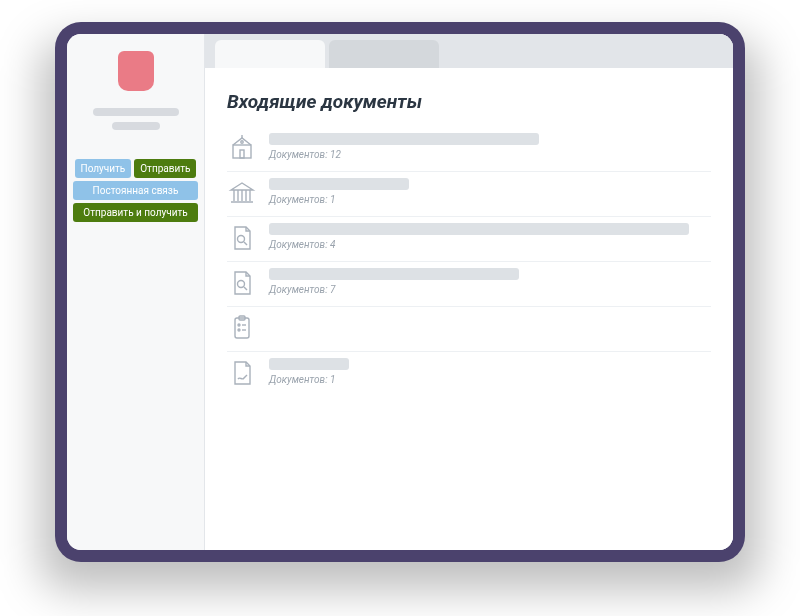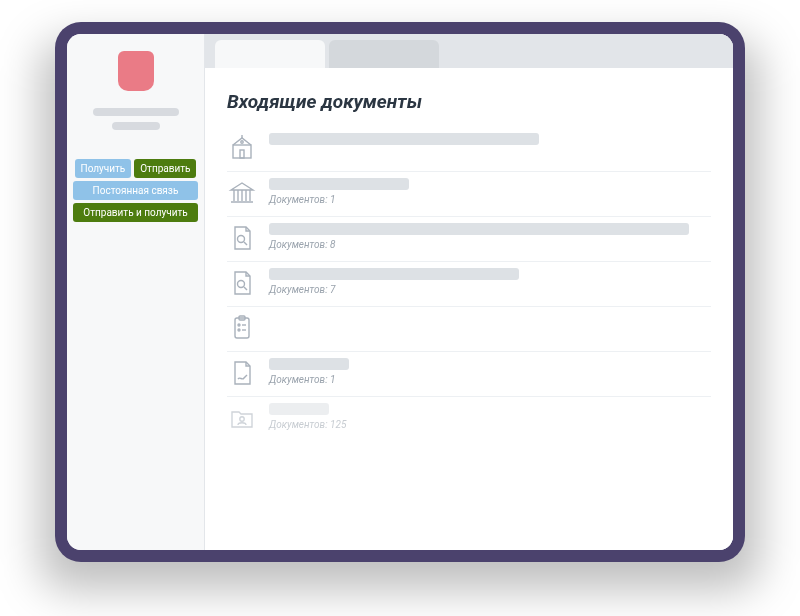--- a/index.html
+++ b/index.html
@@ -171,20 +171,21 @@
         <div class="page-title">Входящие документы</div>
         <div id="doc-list">
             <div class="doc-row">
               <div class="doc-icon">
                 <svg viewBox="0 0 28 28">
                   <use href="#ico-building-gov"></use>
                 </svg>
               </div>
               <div class="doc-body">
                 <div class="doc-title-ghost" style="width: 270px;"></div>
+                <div class="doc-count">Документов: 12</div>
               </div>
             </div>
             <div class="doc-row">
               <div class="doc-icon">
                 <svg viewBox="0 0 28 28">
                   <use href="#ico-building-columns"></use>
                 </svg>
               </div>
               <div class="doc-body">
                 <div class="doc-title-ghost" style="width: 140px;"></div>
@@ -192,21 +193,21 @@
               </div>
             </div>
             <div class="doc-row">
               <div class="doc-icon">
                 <svg viewBox="0 0 28 28">
                   <use href="#ico-doc-search"></use>
                 </svg>
               </div>
               <div class="doc-body">
                 <div class="doc-title-ghost" style="width: 420px;"></div>
-                <div class="doc-count">Документов: 8</div>
+                <div class="doc-count">Документов: 4</div>
               </div>
             </div>
             <div class="doc-row">
               <div class="doc-icon">
                 <svg viewBox="0 0 28 28">
                   <use href="#ico-doc-search"></use>
                 </svg>
               </div>
               <div class="doc-body">
                 <div class="doc-title-ghost" style="width: 250px;"></div>
@@ -222,31 +223,20 @@
             </div>
             <div class="doc-row">
               <div class="doc-icon">
                 <svg viewBox="0 0 28 28">
                   <use href="#ico-doc-sign"></use>
                 </svg>
               </div>
               <div class="doc-body">
                 <div class="doc-title-ghost" style="width: 80px;"></div>
                 <div class="doc-count">Документов: 1</div>
-              </div>
-            </div>
-            <div class="doc-row" style="opacity: 0.55;">
-              <div class="doc-icon">
-                <svg viewBox="0 0 28 28">
-                  <use href="#ico-folder-user"></use>
-                </svg>
-              </div>
-              <div class="doc-body">
-                <div class="doc-title-ghost" style="width: 60px;"></div>
-                <div class="doc-count">Документов: 125</div>
               </div>
             </div>
           </div>
       </div>
     </div>
 
   </div>
 </div>
 
 <svg width="0" height="0" style="position:absolute">

